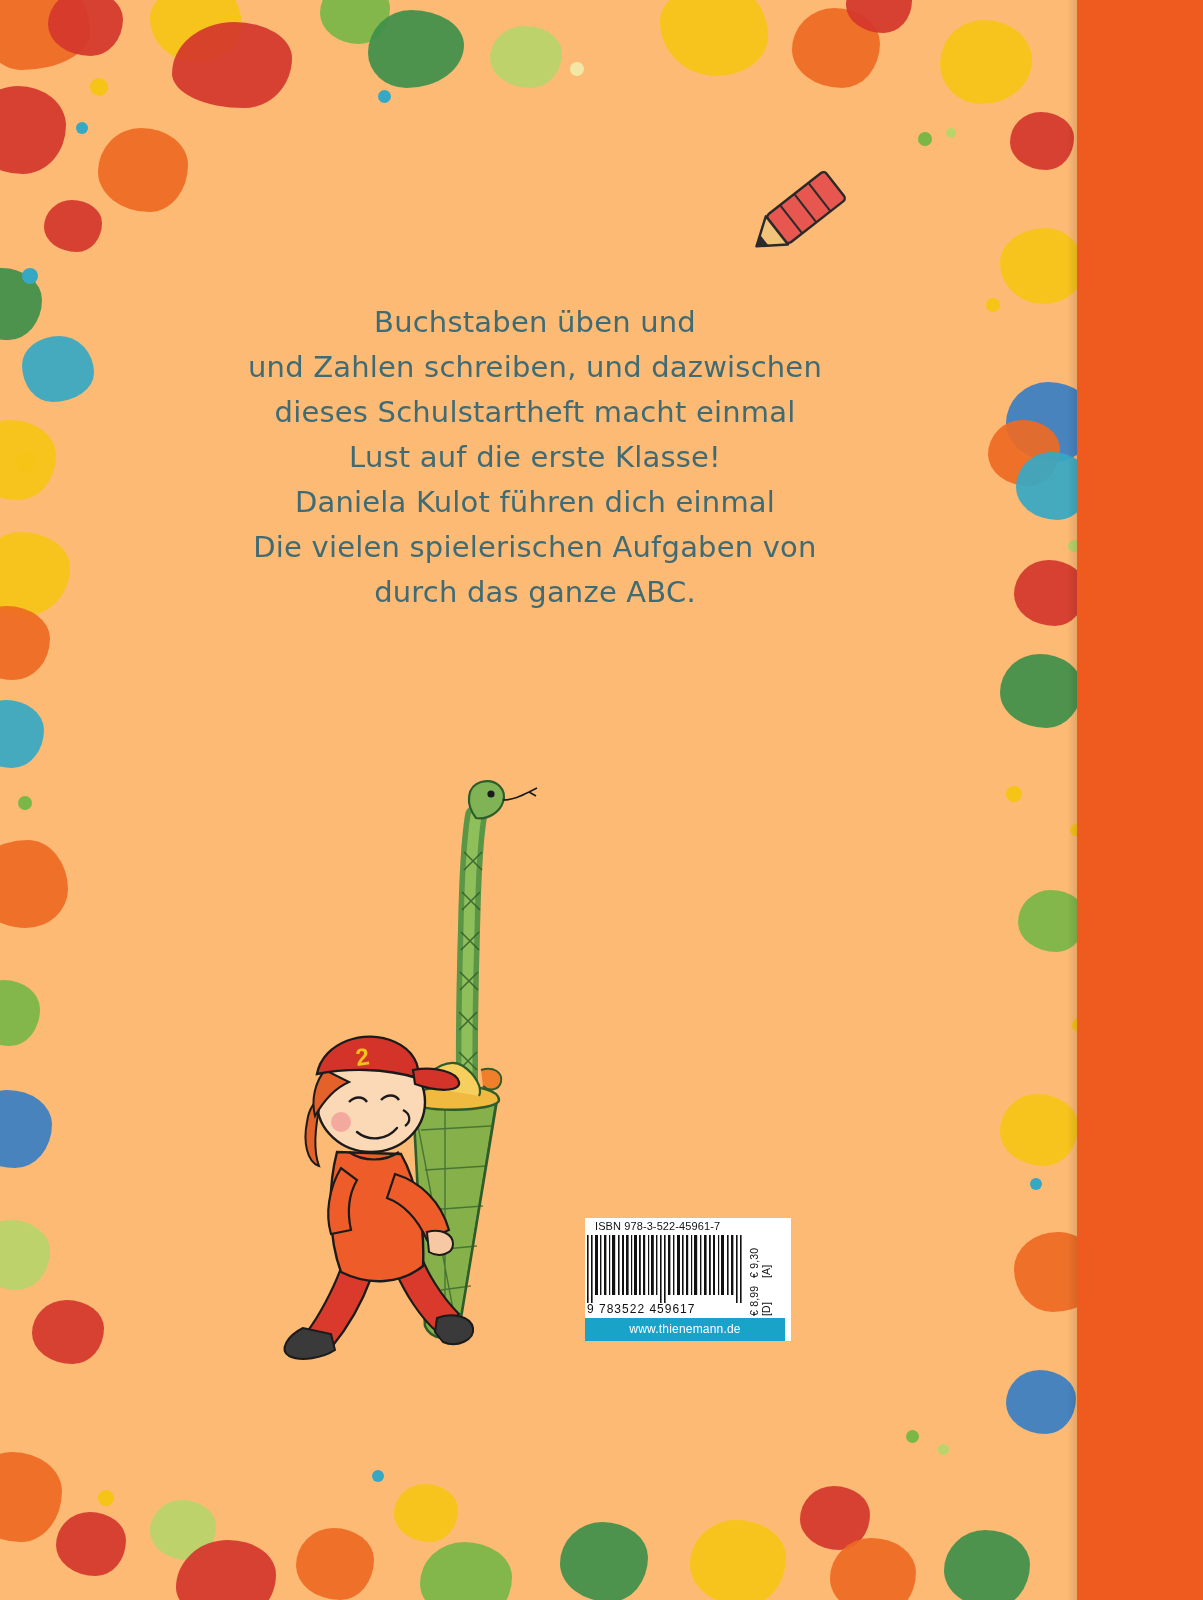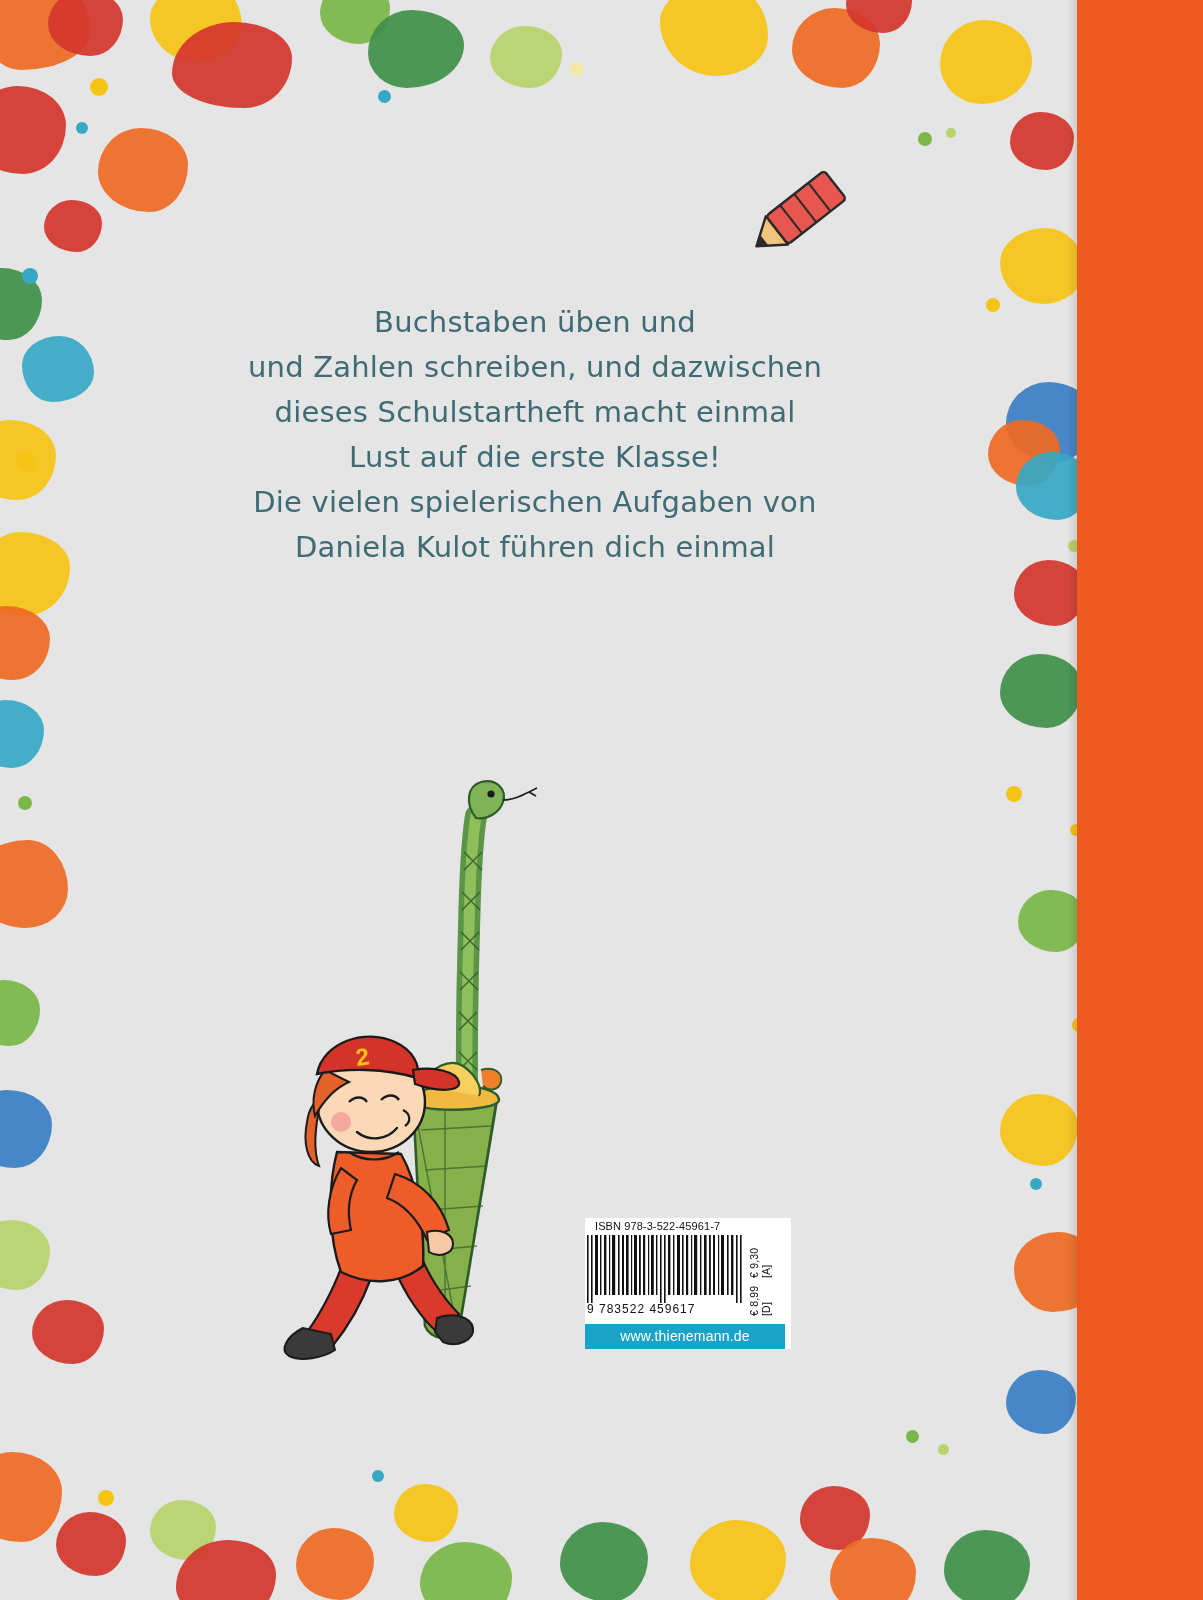--- a/index.html
+++ b/index.html
@@ -11,21 +11,21 @@
     width: 1203px;
     height: 1600px;
     overflow: hidden;
     font-family: "DejaVu Sans", sans-serif;
   }
 
   #book-back-cover {
     position: relative;
     width: 1203px;
     height: 1600px;
-    background: #e5e5e5;
+    background: #fdba74;
     overflow: hidden;
   }
 
   
   .spine {
     position: absolute;
     top: 0;
     right: 0;
     width: 126px;
     height: 1600px;
@@ -132,25 +132,25 @@
   .price-col span { display: block; letter-spacing: 0.2px; }
   .barcode-digits {
     font-family: "Liberation Sans", sans-serif;
     font-size: 12px;
     color: #111111;
     letter-spacing: 1px;
     padding-left: 2px;
     margin-top: -1px;
   }
   .publisher-url {
-    margin-top: 8px;
+    margin-top: 2px;
     background: #1aa3c8;
     color: #ffffff;
     font-family: "Liberation Sans", sans-serif;
-    font-size: 14px;
+    font-size: 12px;
     text-align: center;
     padding: 4px 0 5px 0;
     width: 200px;
     letter-spacing: 0.2px;
   }
 </style>
 </head>
 <body>
 
 <div id="book-back-cover">
@@ -240,22 +240,23 @@
         <path d="M14 44 L4 52 L14 60 Z" fill="#2a2a2a"></path>
       </g>
     </svg>
   </div>
 
   <div class="blurb">
     <span class="line">Buchstaben üben und</span>
     <span class="line">und Zahlen schreiben, und dazwischen</span>
     <span class="line">dieses Schulstartheft macht einmal</span>
     <span class="line">Lust auf die erste Klasse!</span>
+    <span class="line">Daniela Kulot führen dich einmal</span>
     <span class="line">Die vielen spielerischen Aufgaben von</span>
-    <span class="line">Daniela Kulot führen dich einmal</span>
+    <span class="line">durch das ganze ABC.</span>
   </div>
 
   <div class="illustration">
     <svg width="330" height="600" viewBox="0 0 330 600">
 
       <g>
         <path d="M223 352 C221 300 222 230 224 160 C225 110 227 70 231 46" fill="none" stroke="#6aa84f" stroke-width="22" stroke-linecap="round"></path>
         <path d="M223 352 C221 300 222 230 224 160 C225 110 227 70 231 46" fill="none" stroke="#2f5d2a" stroke-width="22" stroke-linecap="round" opacity="0.25"></path>
         <path d="M223 352 C221 300 222 230 224 160 C225 110 227 70 231 46" fill="none" stroke="#8fbf5a" stroke-width="11" stroke-linecap="round"></path>
 

